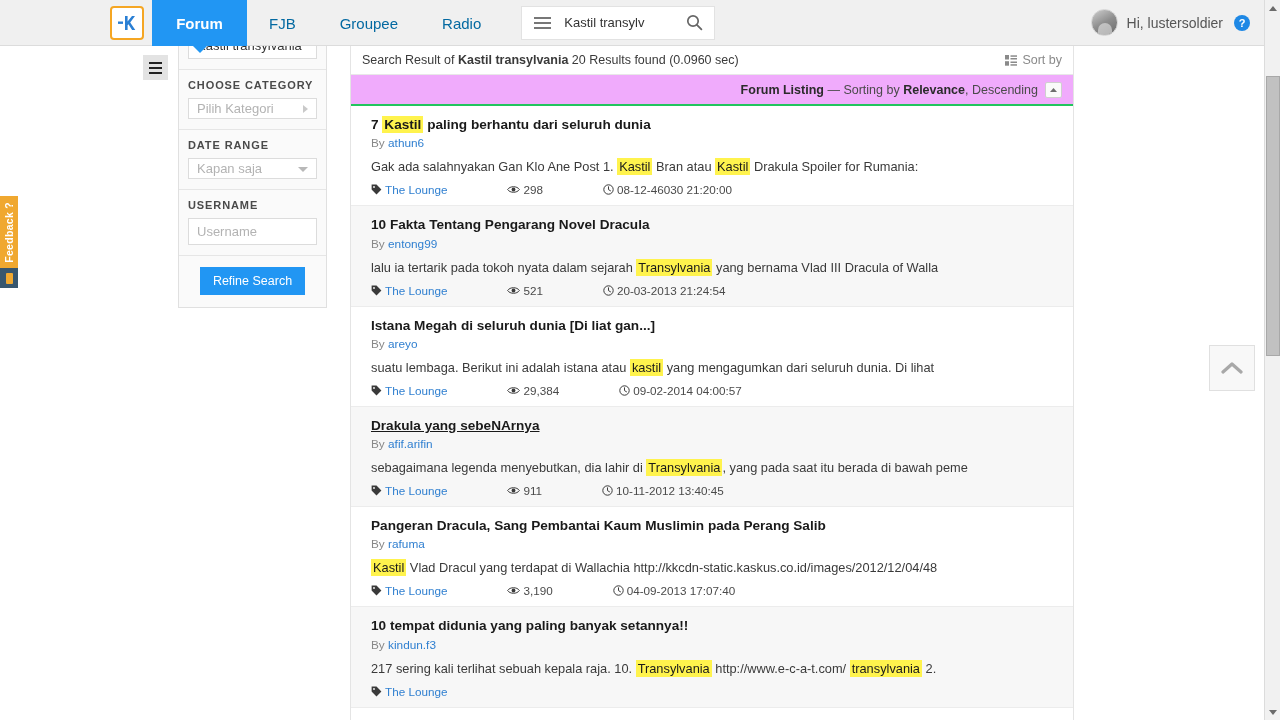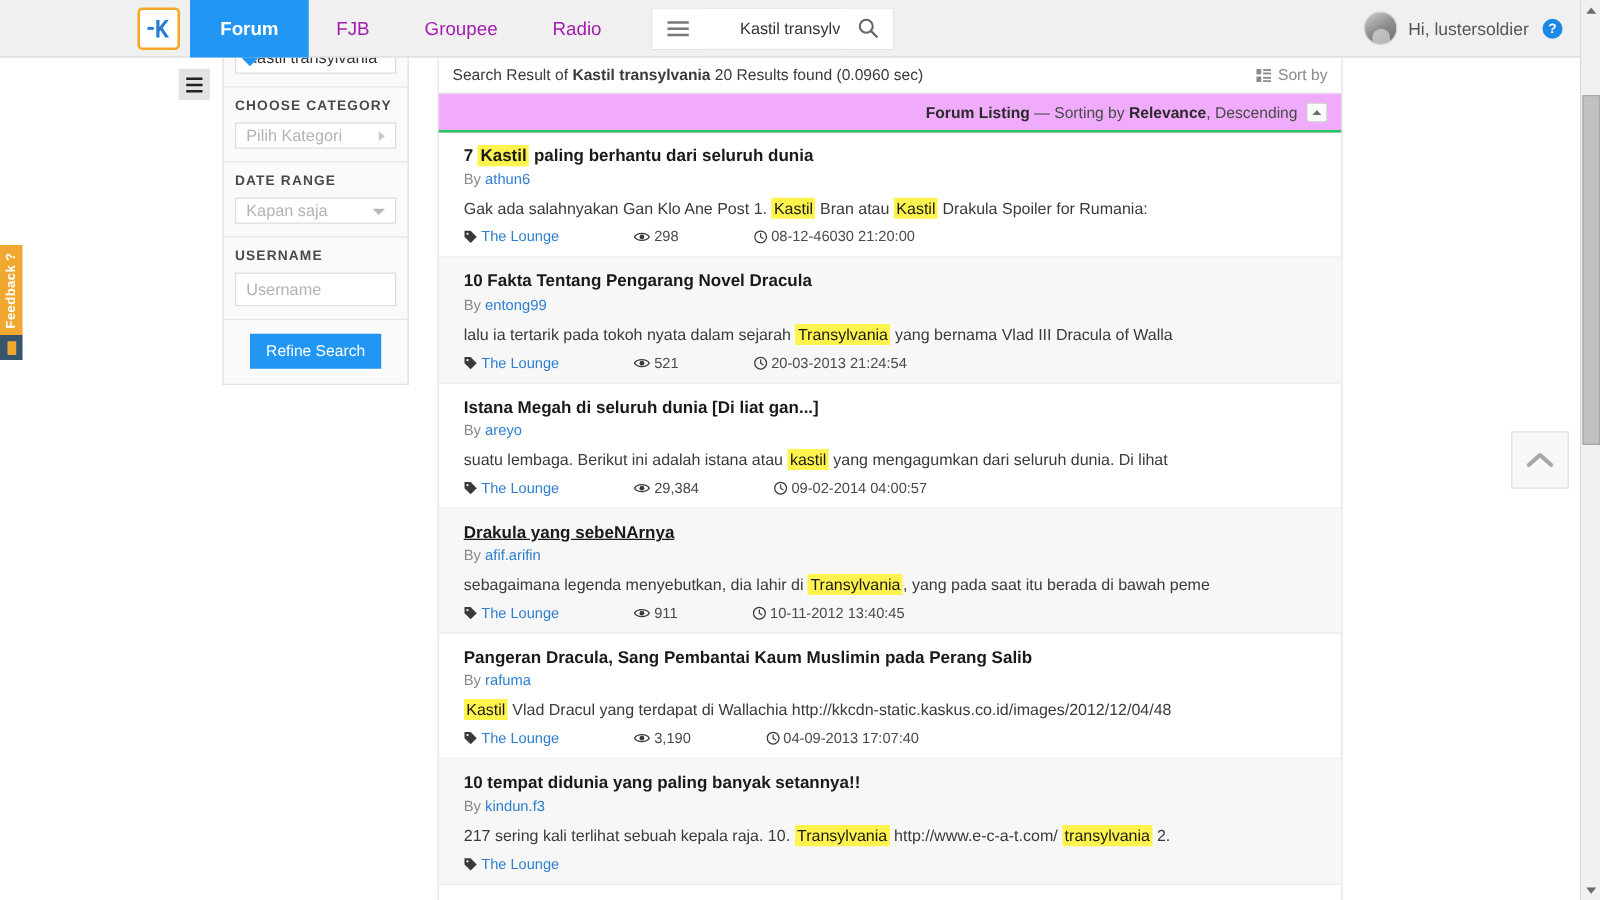--- a/index.html
+++ b/index.html
@@ -33,21 +33,21 @@
     display: flex; align-items: center; justify-content: center;
     color: #2a7fd4;
     font-size: 20px; font-weight: bold;
     letter-spacing: -2px;
     line-height: 1;
   }
   .nav-items { display: flex; align-items: stretch; margin-left: 8px; }
   .nav-item {
     display: flex; align-items: center; justify-content: center;
     padding: 0 22px;
-    font-size: 15px; color: #a21caf;
+    font-size: 15px; color: #0369a1;
     height: 46px; cursor: pointer; position: relative;
   }
   .nav-item.active {
     background: #2196f3; color: #ffffff; font-weight: bold;
     min-width: 95px;
   }
   .nav-item.active::after {
     content: ""; position: absolute; bottom: -7px; left: 50%;
     margin-left: -7px;
     border-left: 7px solid transparent;
@@ -62,21 +62,20 @@
   .nav-burger {
     width: 40px; height: 32px;
     display: flex; flex-direction: column; justify-content: center; align-items: center;
     gap: 3px; cursor: pointer; background:#fff;
   }
   .nav-burger span { display: block; width: 17px; height: 2px; background: #777; }
   .nav-search-input {
     border: none; outline: none; height: 32px; width: 112px;
     font-size: 13px; color: #333; background: transparent;
     font-family: "Liberation Sans", sans-serif;
-    text-align: right;
   }
   .nav-search-input::placeholder { color: #9a9a9a; }
   .nav-search-btn {
     width: 40px; height: 32px; background: #fff; border: none; cursor: pointer;
     display:flex; align-items:center; justify-content:center;
   }
   .nav-right {
     margin-left: auto; display: flex; align-items: center;
     padding-right: 18px; gap: 9px; justify-content: center;
   }

